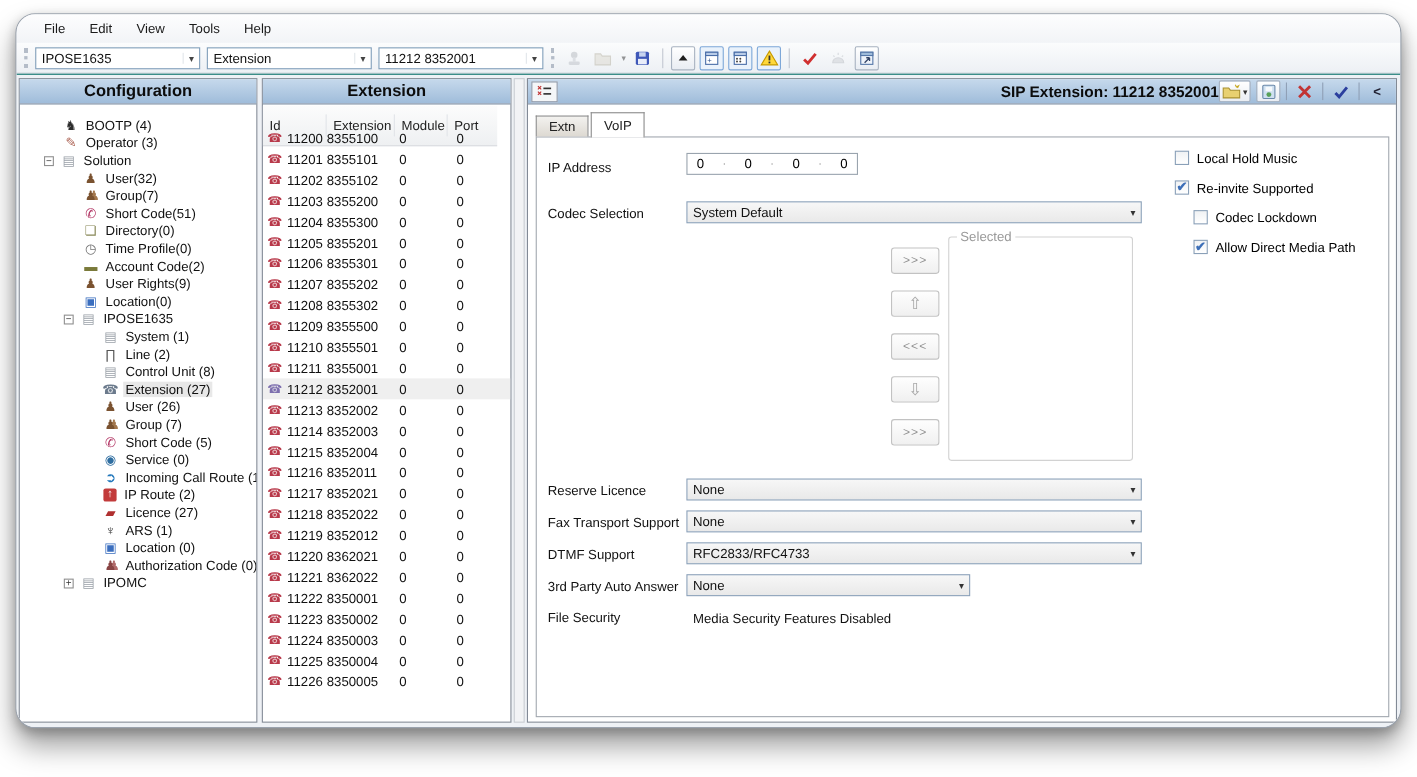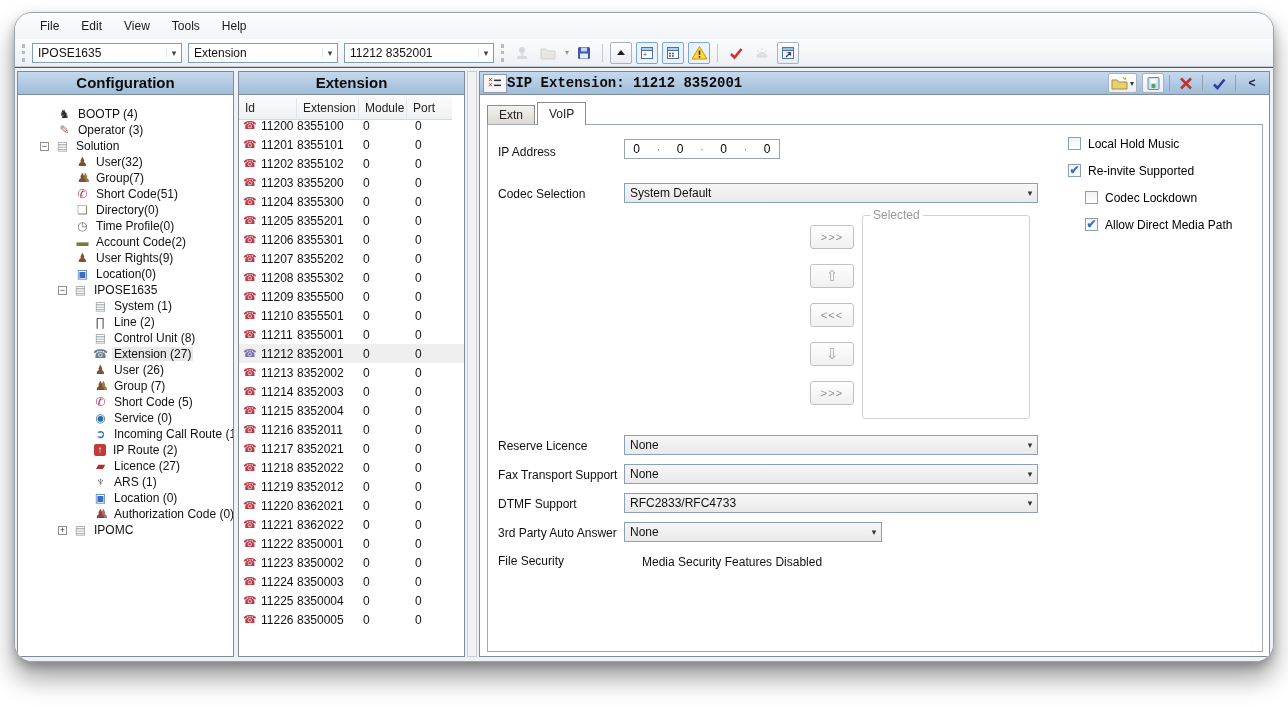--- a/index.html
+++ b/index.html
@@ -48,35 +48,35 @@
   .tlabel { padding:0 2px; }
   .i-bootp{color:#2b2b2b;} .i-operator{color:#a85a4a;} .i-solution,.i-unit,.i-system,.i-control-unit,.i-ipomc{color:#9aa0a8;}
   .i-user,.i-user-rights{color:#7a5230;} .i-group{color:#7a5230; text-shadow:3px 0 0 #a3774d;}
   .i-short-code{color:#b03060;} .i-directory{color:#8a8a5a;} .i-time-profile{color:#777;}
   .i-account-code{color:#7a7a3a;} .i-location{color:#3a6ebf;} .i-line{color:#555;}
   .i-extension{color:#6b7a8c;} .i-service{color:#2e6da0;} .i-incoming-call-route{color:#2277bb;}
   .i-ip-route{color:#fff; background:#c23b3b; font-size:10px; width:12px; height:12px; line-height:12px; border-radius:2px; margin:0 5px 0 2px;}
   .i-licence{color:#b03030;} .i-ars{color:#333;} .i-authorization-code{color:#884444; text-shadow:3px 0 0 #b06a6a;}
 
   
-  .lhead { position:absolute; top:24px; left:0; right:12px; height:24px; display:flex; align-items:center;
+  .lhead { position:absolute; top:24px; left:0; right:12px; height:37px; display:flex; align-items:center;
     background:linear-gradient(#fcfcfc,#eef0f2); border-bottom:1px solid #d5d8dc; font-size:12px; color:#222; }
   .lhead span { border-right:1px solid #e1e4e8; padding-left:6px; height:20px; line-height:20px; }
   .h-id{width:58px;} .h-ext{width:62px;} .h-mod{width:48px;} .h-port{flex:1; border-right:none!important;}
   #lrows { position:absolute; top:44px; left:0; right:0; bottom:0; overflow:hidden; }
   .lrow { height:19px; display:flex; align-items:center; font-size:12px; color:#111; }
   .lrow.sel { background:#efefef; }
   .lico { width:22px; padding-left:4px; color:#b8394a; font-size:11px; flex:none; }
   .lrow.sel .lico { color:#7d6fae; }
   .cid{width:36px;} .cext{width:62px;} .cmod{width:48px; padding-left:4px;} .cport{flex:1; padding-left:8px;}
 
   
   .dhead { height:23px; display:flex; align-items:center; background:linear-gradient(#c6d9ec,#9fbcda); border-bottom:1px solid #7d8ea2; }
   .dico-btn { width:24px; height:19px; margin-left:3px; background:#f4f6f8; border:1px solid #8c98a8; display:flex; align-items:center; justify-content:center; flex:none; }
-  .dtitle { flex:1; text-align:left; font-weight:bold; font-size:14px; color:#0b0b0b;font-family:Liberation Mono, monospace; }
+  .dtitle { flex:1; text-align:right; font-weight:bold; font-size:14px; color:#0b0b0b; }
   .dactions { display:flex; align-items:center; gap:5px; margin-right:6px; flex:none; }
   .abtn { height:20px; min-width:22px; display:flex; align-items:center; justify-content:center; background:linear-gradient(#ffffff,#e9edf3); border:1px solid #a8b2c0; border-radius:2px; padding:0 2px; }
   .asep { width:1px; height:16px; background:#8fa0b6; }
   .acaret { font-size:8px; color:#333; margin-left:2px; }
 
   #tabs { position:absolute; top:30px; left:7px; display:flex; z-index:3; }
   .tab { height:19px; line-height:19px; margin-top:3px; padding:0 11px; font-size:12px; color:#222;
     border:1px solid #8c8c8c; border-bottom:none; background:linear-gradient(#f3f2ef,#ddd9d2); margin-right:2px; }
   .tab.active { height:23px; line-height:22px; margin-top:0; background:#fff; position:relative; z-index:4; }
 
@@ -660,21 +660,21 @@
             <span class="carr">▾</span>
         </span>
 
         <span class="flabel" style="left:10px; top:401px;">3rd Party Auto Answer</span>
         <span class="fcombo" id="aaCombo">
           <span>None</span>
             <span class="carr">▾</span>
         </span>
 
         <span class="flabel" style="left:10px; top:429px;">File Security</span>
-        <span class="fvalue" style="left:154px; top:430px;text-align:center;">Media Security Features Disabled</span>
+        <span class="fvalue" style="left:142px; top:430px;text-align:center;">Media Security Features Disabled</span>
 
         <span id="cbcol">
             <div class="cbrow">
               <span class="cbox"></span>
               <span class="cblabel">Local Hold Music</span>
             </div>
             <div class="cbrow">
               <span class="cbox">✔</span>
               <span class="cblabel">Re-invite Supported</span>
             </div>

